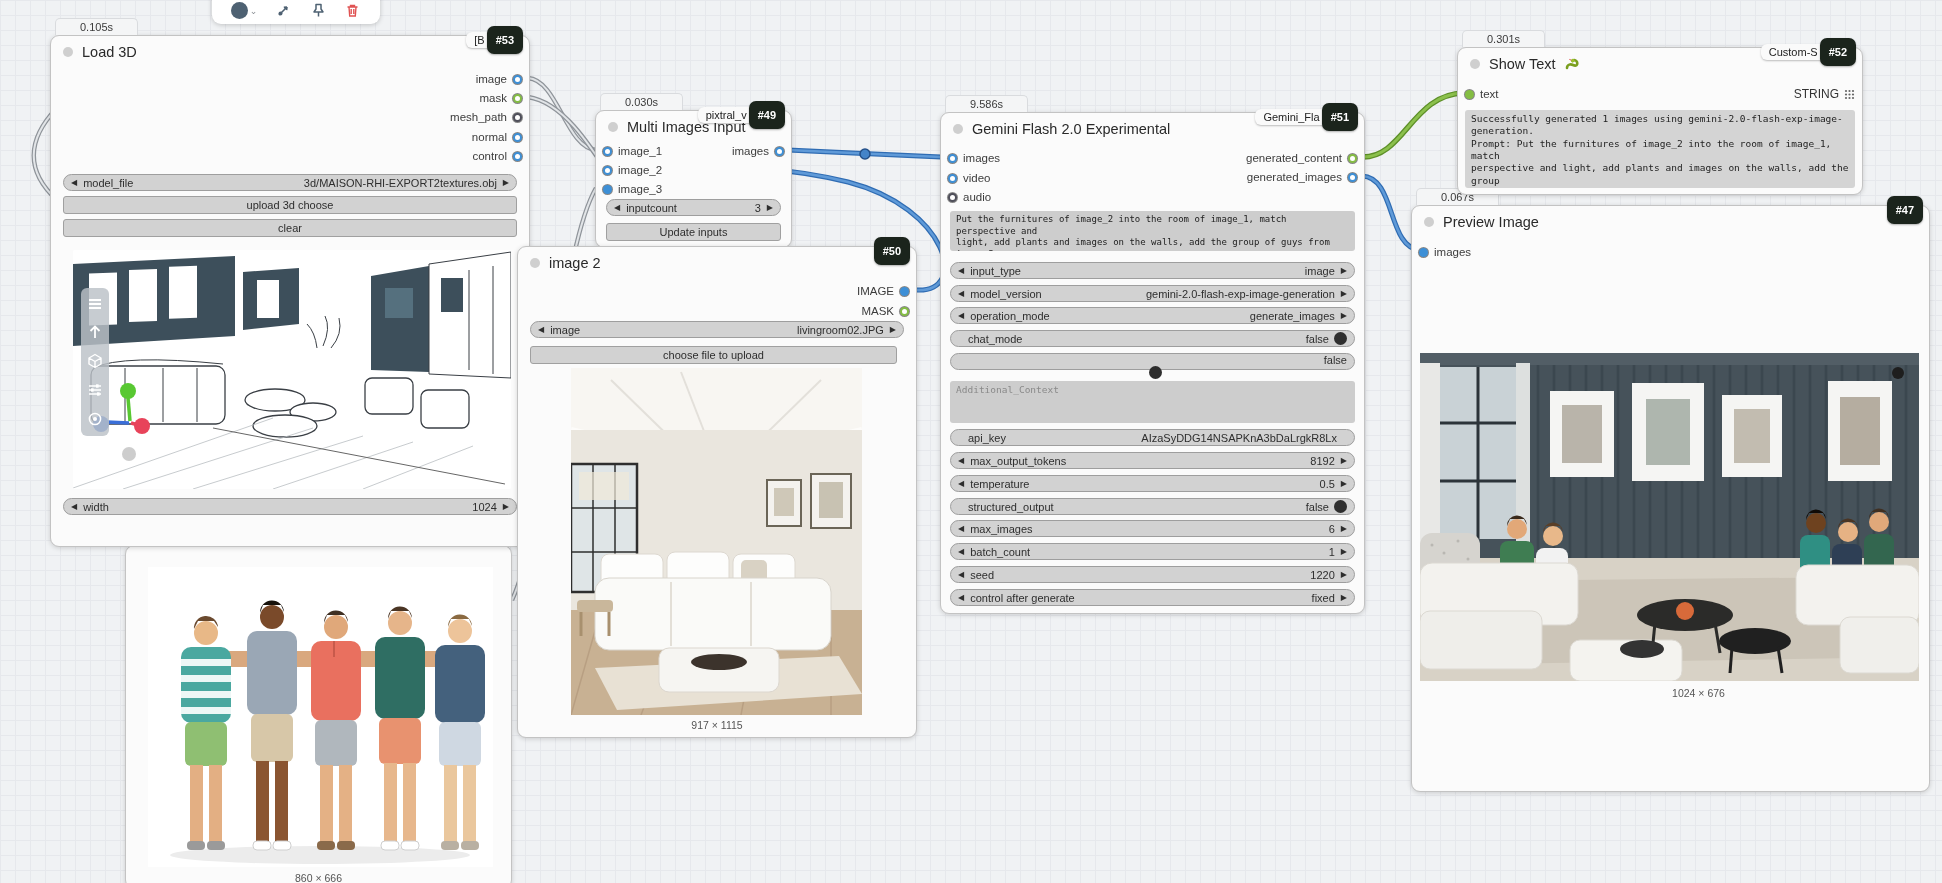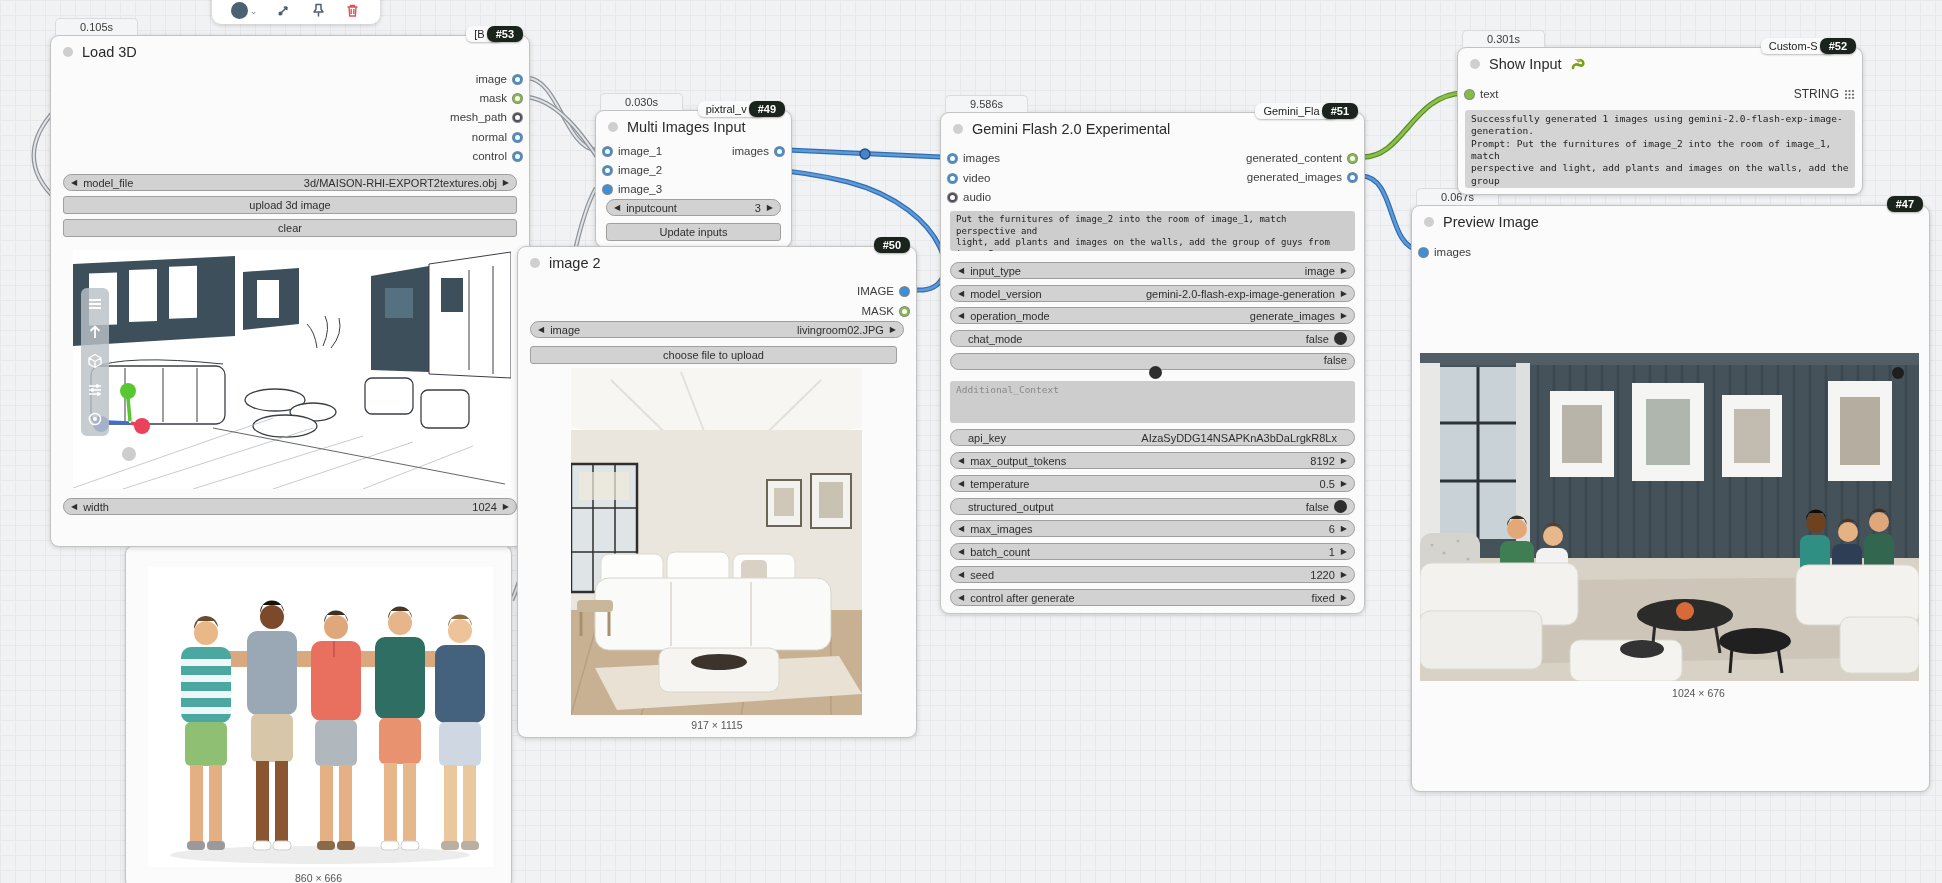--- a/index.html
+++ b/index.html
@@ -14,21 +14,21 @@
   .wires{position:absolute;left:0;top:0;z-index:1;pointer-events:none;}
   .node{position:absolute;background:#fbfbfb;border:1px solid #c3c3c3;border-radius:9px;
     box-shadow:0 1px 5px rgba(0,0,0,.16);z-index:3;}
   .node-header{display:flex;align-items:center;gap:9px;padding:8px 12px;font-size:14.5px;color:#2a2a2a;}
   .collapse-dot{width:10px;height:10px;border-radius:50%;background:#cfcfcf;flex:0 0 auto;}
   .timing{position:absolute;top:-18px;left:4px;background:#f4f5f6;border:1px solid #d9dbde;border-bottom:none;
     border-radius:5px 5px 0 0;font-size:11px;color:#3a3a3a;padding:2px 24px;z-index:2;}
   .badges{position:absolute;top:-10px;right:6px;display:flex;align-items:center;z-index:5;}
   .name-badge{background:#fafafa;color:#222;font-size:11px;padding:2px 18px 2px 8px;border-radius:6px;
     box-shadow:0 1px 2px rgba(0,0,0,.25);margin-right:-16px;white-space:nowrap;}
-  .id-badge{background:#1b241c;color:#fff;font-size:11px;font-weight:bold;padding:2px 9px;border-radius:7px;
+  .id-badge{background:#1b241c;color:#fff;font-size:11px;font-weight:bold;padding:8px 9px;border-radius:7px;
     box-shadow:0 1px 2px rgba(0,0,0,.3);}
   .slot{position:absolute;display:flex;align-items:center;gap:6px;height:18px;font-size:11.5px;color:#3c3c3c;}
   .slot.in{left:7px;}
   .slot.out{right:7px;flex-direction:row-reverse;}
   .dot{width:9px;height:9px;border-radius:50%;box-sizing:border-box;box-shadow:0 0 0 1px rgba(40,40,40,.55);flex:0 0 auto;}
   .donut-blue{background:#fff;border:2.6px solid #3d8fd6;}
   .donut-green{background:#fff;border:2.6px solid #84bd43;}
   .donut-dark{background:#fff;border:2.6px solid #4f4f5a;}
   .solid-blue{background:#3d8fd6;}
   .solid-green{background:#84bd43;}
@@ -217,21 +217,21 @@
     <div class="slot out" style="top:111px;">
       <span class="dot donut-blue"></span>
       <span>control</span>
     </div>
     <div class="combo" style="left:12px;right:12px;top:138px;">
       <span class="arr arr-l"></span>
       <span class="wlabel">model_file</span>
       <span class="wvalue">3d/MAISON-RHI-EXPORT2textures.obj</span>
       <span class="arr arr-r"></span>
     </div>
-    <div class="btn" style="left:12px;right:12px;top:160px;">upload 3d image</div>
+    <div class="btn" style="left:12px;right:12px;top:160px;">upload 3d choose</div>
     <div class="btn" style="left:12px;right:12px;top:183px;">clear</div>
 
     <div class="vp">
       <svg width="438" height="239" viewBox="0 0 438 239">
         <rect width="438" height="239" fill="#ffffff"></rect>
 
         <polygon points="0,14 162,6 162,86 0,96" fill="#3d4f5b"></polygon>
         <rect x="16" y="24" width="28" height="52" fill="#fff" transform="skewY(-2)"></rect>
         <rect x="56" y="22" width="28" height="52" fill="#fff" transform="skewY(-2)"></rect>
         <rect x="96" y="20" width="28" height="52" fill="#fff" transform="skewY(-2)"></rect>
@@ -525,21 +525,21 @@
   </div>
 
   <div class="node" style="left:1457px;top:47px;width:404px;height:146px;z-index:4;">
     <div class="timing">0.301s</div>
     <div class="badges">
       <span class="name-badge">Custom-S</span>
       <span class="id-badge">#52</span>
     </div>
     <div class="node-header">
       <span class="collapse-dot"></span>
-      <span>Show Input</span>
+      <span>Show Text</span>
       <svg width="16" height="14" viewBox="0 0 16 14">
         <path d="M2,11 C2,7 6,7 8,8 C11,9.5 13,8 12,5 C11.3,3 9,2.5 7.5,4" stroke="#7a9f1f" stroke-width="2.6" fill="none" stroke-linecap="round"></path>
         <circle cx="7.8" cy="3.6" r="1.8" fill="#9bc02c"></circle>
         <path d="M6.2,3.2 l-1.8,-0.8" stroke="#d33" stroke-width="0.9"></path>
       </svg>
     </div>
     <div class="slot in" style="top:37px;">
       <span class="dot solid-green"></span>
       <span>text</span>
     </div>

